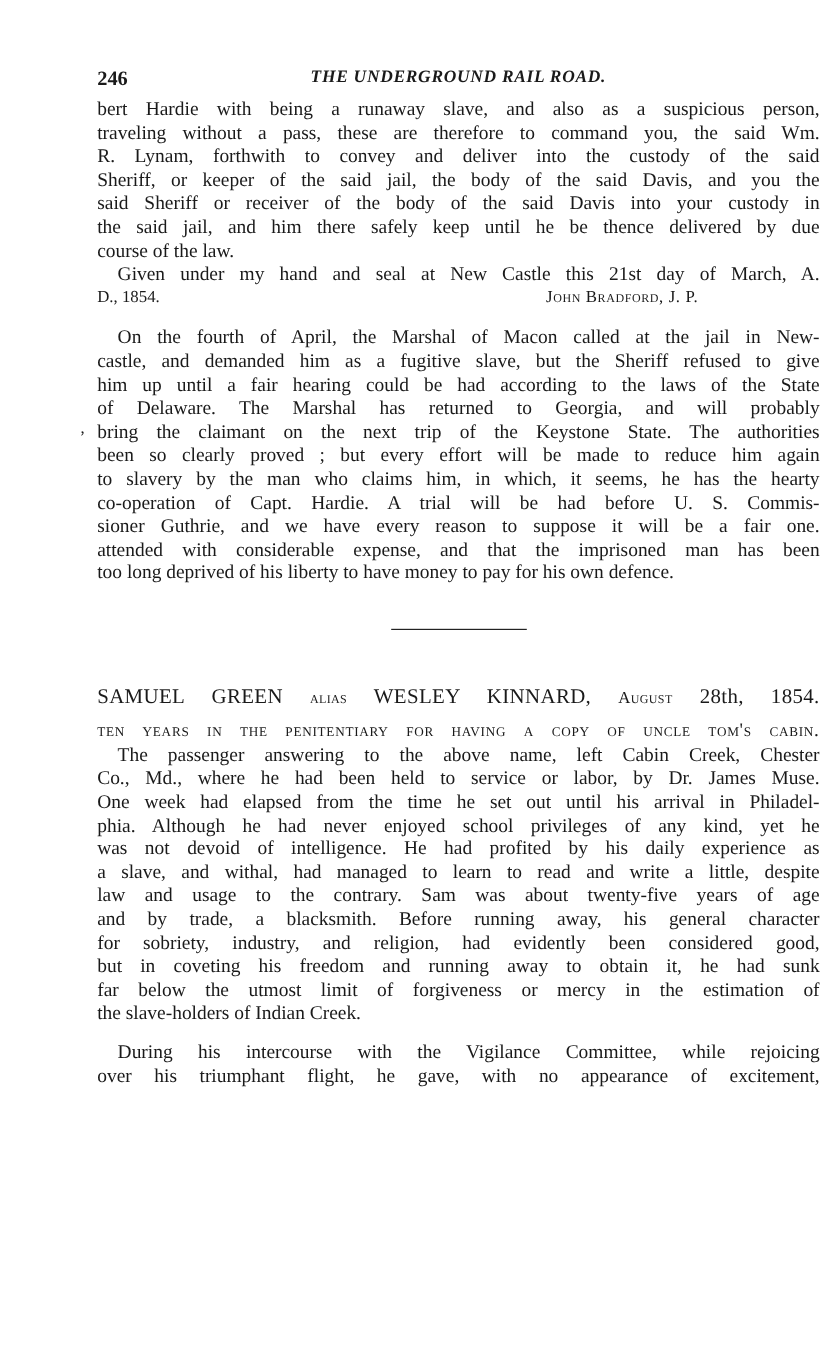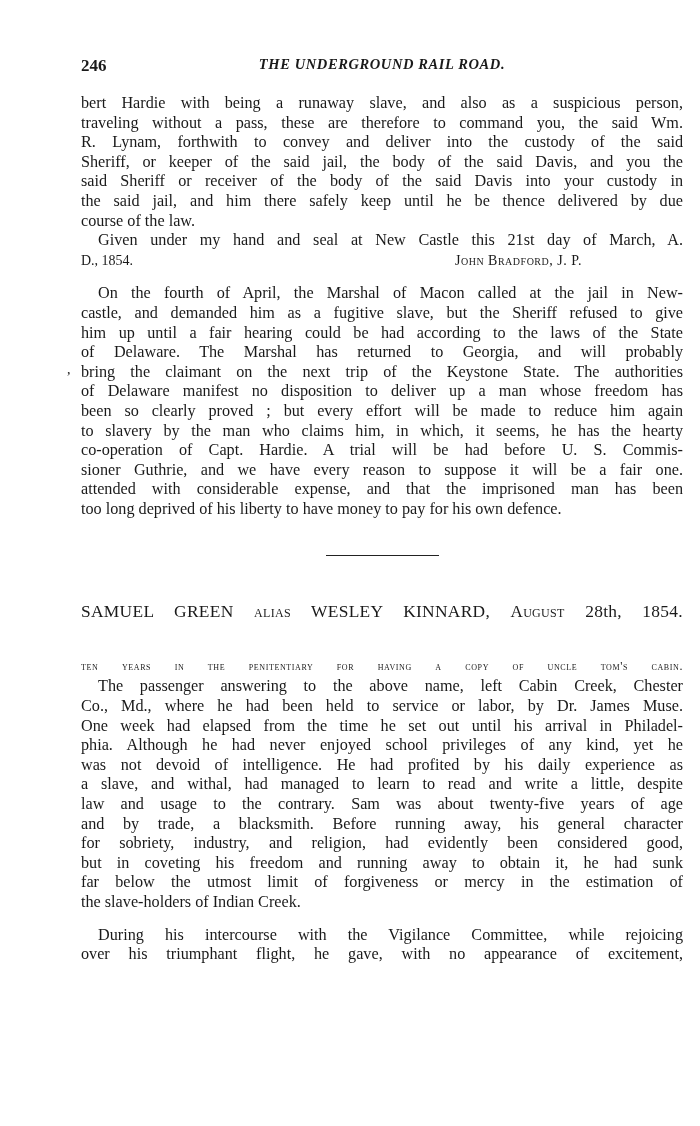--- a/index.html
+++ b/index.html
@@ -15,38 +15,38 @@
   .line.last { text-align-last:left; }
   .line.indent { padding-left:17px; }
   .sig-line { position:relative; height:19.6px; line-height:19.6px; font-size:14px; }
   .sig-left { position:absolute; left:0; }
   .sig-right { position:absolute; left:374px; font-variant:small-caps; letter-spacing:0.5px; }
   .sc { font-variant:small-caps; }
   .spacer { display:block; }
   .rule { width:113px; height:0; border-top:1.5px solid #222; margin:0 auto; }
   .heading { display:block; font-size:17.4px; line-height:22px; white-space:nowrap;
              text-align:justify; text-align-last:justify; letter-spacing:0.3px; }
-  .heading .sc { font-size:17px; }
-  .subheading { display:block; font-size:12px; line-height:18px; white-space:nowrap;
+  .heading .sc { font-size:14px; }
+  .subheading { display:block; font-size:16px; line-height:18px; white-space:nowrap;
                 text-align:justify; text-align-last:justify; letter-spacing:0.6px;
-                font-variant:small-caps; text-transform:lowercase;margin-top:28px; }
+                font-variant:small-caps; text-transform:lowercase; }
   .subheading::first-line {}
   .stray-mark { position:absolute; left:-14px; font-size:14px; }
 </style>
 </head>
 <body>
 
 <div class="page">
 
   <div class="running-head">
     <span class="page-number">246</span>
     <span class="running-title">THE UNDERGROUND RAIL ROAD.</span>
   </div>
 
-  <div style="margin-top:12px;">
+  <div style="margin-top:0px;">
     <span class="line">bert Hardie with being a runaway slave, and also as a suspicious person,</span>
     <span class="line">traveling without a pass, these are therefore to command you, the said Wm.</span>
     <span class="line">R. Lynam, forthwith to convey and deliver into the custody of the said</span>
     <span class="line">Sheriff, or keeper of the said jail, the body of the said Davis, and you the</span>
     <span class="line">said Sheriff or receiver of the body of the said Davis into your custody in</span>
     <span class="line">the said jail, and him there safely keep until he be thence delivered by due</span>
     <span class="line last">course of the law.</span>
   </div>
 
   <div>
@@ -59,21 +59,20 @@
 
   <span class="spacer" style="height:14px;"></span>
 
   <div style="position:relative;">
     <span class="line indent">On the fourth of April, the Marshal of Macon called at the jail in New-</span>
     <span class="line">castle, and demanded him as a fugitive slave, but the Sheriff refused to give</span>
     <span class="line">him up until a fair hearing could be had according to the laws of the State</span>
     <span class="line">of Delaware. The Marshal has returned to Georgia, and will probably</span>
     <span class="stray-mark" style="top:78px;">,</span>
     <span class="line">bring the claimant on the next trip of the Keystone State. The authorities</span>
-    <span class="line">of Delaware manifest no disposition to deliver up a man whose freedom has</span>
     <span class="line">been so clearly proved ; but every effort will be made to reduce him again</span>
     <span class="line">to slavery by the man who claims him, in which, it seems, he has the hearty</span>
     <span class="line">co-operation of Capt. Hardie. A trial will be had before U. S. Commis-</span>
     <span class="line">sioner Guthrie, and we have every reason to suppose it will be a fair one.</span>
     <span class="line">attended with considerable expense, and that the imprisoned man has been</span>
     <span class="line last">too long deprived of his liberty to have money to pay for his own defence.</span>
   </div>
 
   <span class="spacer" style="height:36px;"></span>
   <div class="rule"></div>

